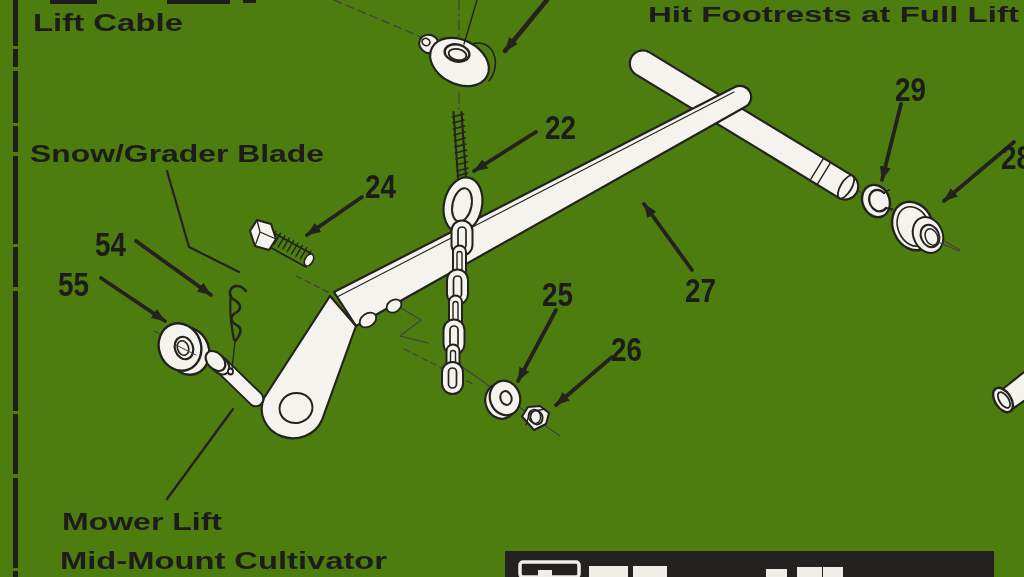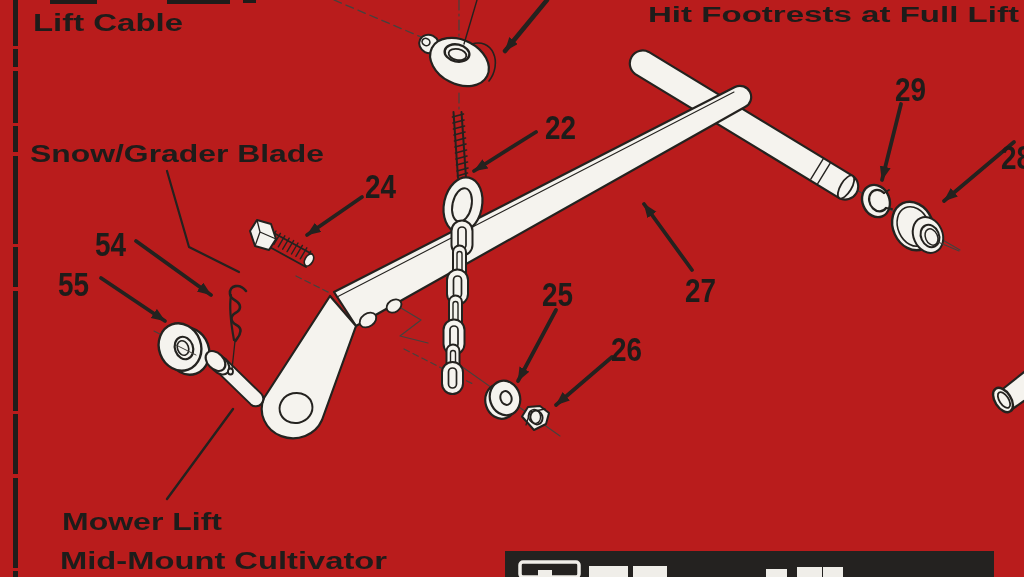--- a/index.html
+++ b/index.html
@@ -1,18 +1,18 @@
 <!DOCTYPE html>
 <html><head>
 <meta charset="utf-8">
 <style>
   html,body{margin:0;padding:0;background:#d8d6d1;}
   .page{
     position:relative;width:1024px;height:577px;overflow:hidden;
-    background:#b91c1c;font-family:"Liberation Sans",sans-serif;text-align:right;
+    background:#4d7c0f;font-family:"Liberation Sans",sans-serif;text-align:right;
   }
   svg{display:block;position:absolute;left:0;top:0;}
   .ink{stroke:#24221f;fill:none;stroke-linecap:round;stroke-linejoin:round;}
   .part{fill:#f5f3ee;stroke:#24221f;stroke-linejoin:round;}
   .lbl{font-weight:bold;fill:#1e1c1a;}
   .num{font-weight:bold;font-size:34px;fill:#1e1c1a;}
   .thin{stroke:#45423e;}
 </style>
 </head>
 <body>

